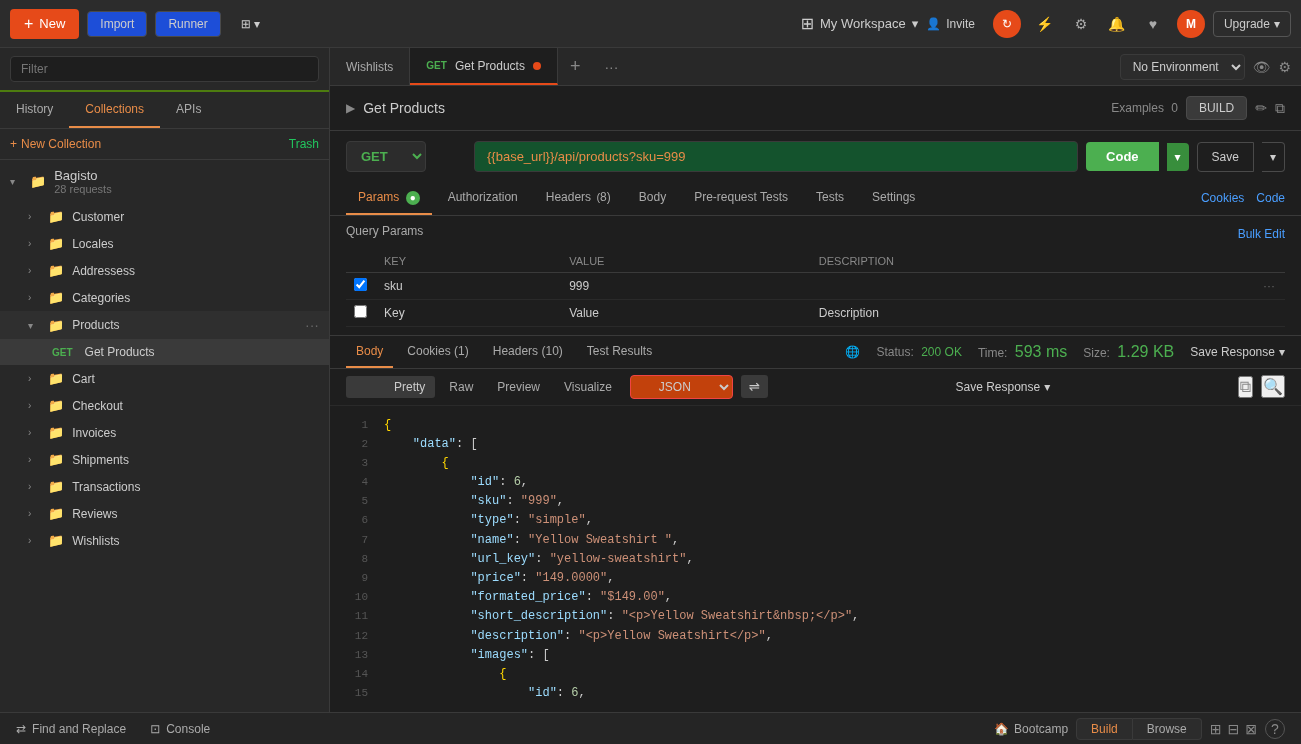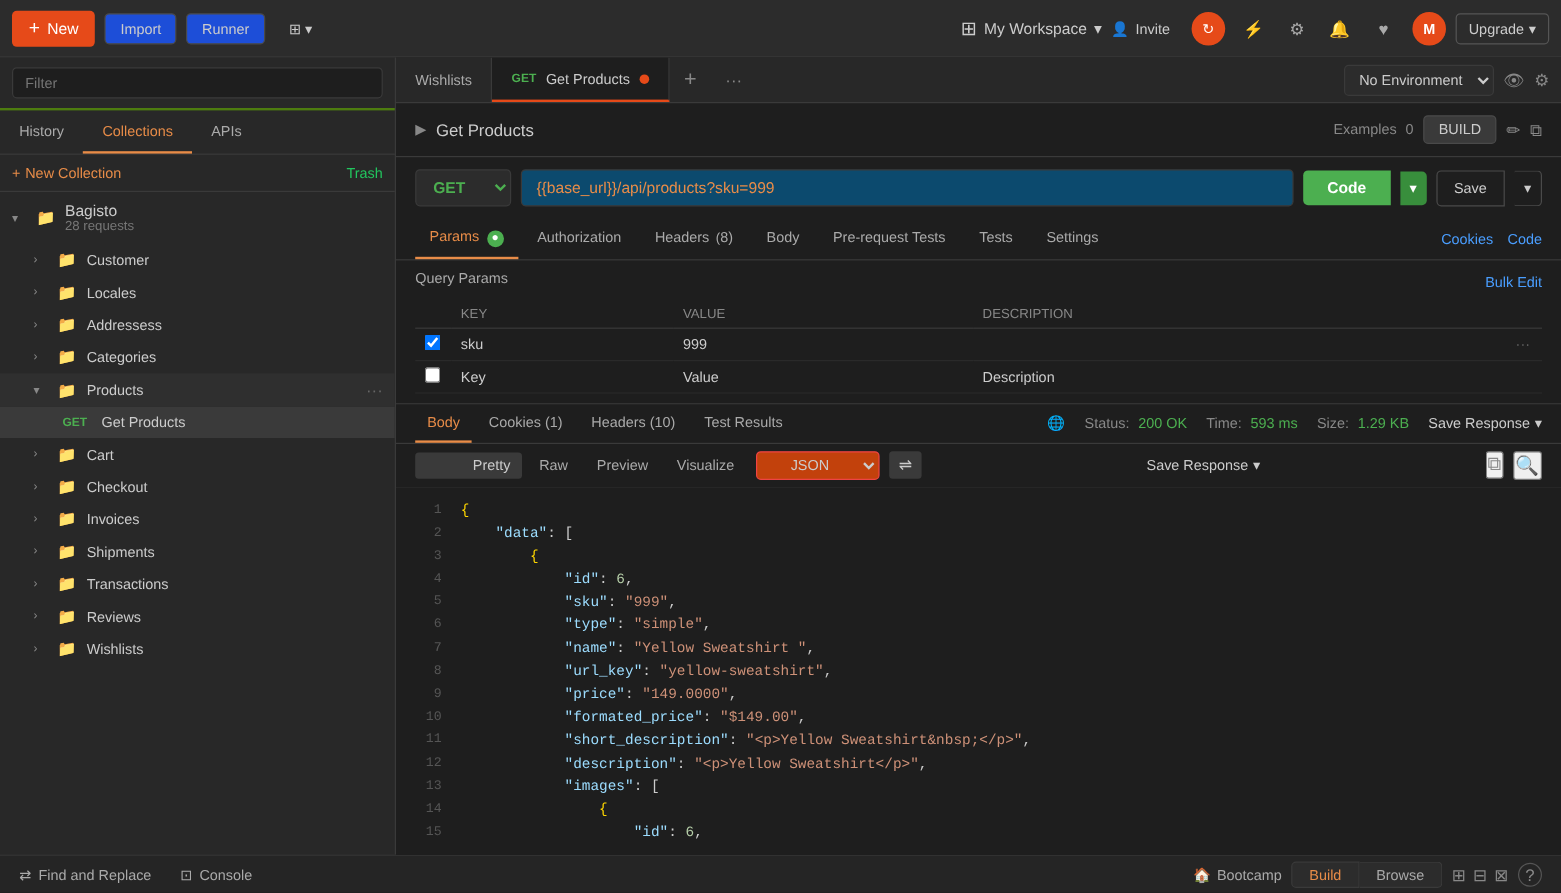--- a/index.html
+++ b/index.html
@@ -64,21 +64,21 @@
     .chevron-right { color: #888; font-size: 12px; }
     .request-title { color: #ccc; font-size: 14px; font-weight: 500; }
     .examples-area { margin-left: auto; display: flex; align-items: center; gap: 8px; }
     .examples-text { color: #888; font-size: 12px; }
     .build-btn { background: #3a3a3a; color: #ccc; border: 1px solid #4a4a4a; border-radius: 4px; padding: 4px 12px; cursor: pointer; font-size: 12px; }
     .edit-icon { color: #888; cursor: pointer; font-size: 14px; }
 
     
     .url-bar { display: flex; align-items: center; padding: 10px 16px; gap: 8px; }
     .method-select { background: #2c2c2c; border: 1px solid #3a3a3a; border-radius: 4px; color: #4caf50; padding: 6px 10px; font-size: 13px; font-weight: bold; cursor: pointer; min-width: 80px; }
-    .url-input { flex: 1; background: #0c4a6e; border: 1px solid #3a3a3a; border-radius: 4px; color: #e88c48; padding: 7px 12px; font-size: 13px; }
+    .url-input { flex: 1; background: #14532d; border: 1px solid #3a3a3a; border-radius: 4px; color: #e88c48; padding: 7px 12px; font-size: 13px; margin-left: 40px; }
     .send-btn { background: #4caf50; color: #fff; border: none; border-radius: 4px 0 0 4px; padding: 7px 20px; cursor: pointer; font-size: 13px; font-weight: 600; }
     .send-arrow { background: #388e3c; color: #fff; border: none; border-radius: 0 4px 4px 0; padding: 7px 8px; cursor: pointer; font-size: 12px; }
     .save-btn { background: transparent; color: #ccc; border: 1px solid #4a4a4a; border-radius: 4px 0 0 4px; padding: 7px 14px; cursor: pointer; font-size: 12px; }
     .save-arrow { background: transparent; color: #ccc; border: 1px solid #4a4a4a; border-left: none; border-radius: 0 4px 4px 0; padding: 7px 8px; cursor: pointer; font-size: 12px; }
 
     
     .req-tabs { display: flex; align-items: center; padding: 0 16px; border-bottom: 1px solid #3a3a3a; gap: 4px; }
     .req-tab { padding: 8px 12px; font-size: 12px; color: #aaa; cursor: pointer; border-bottom: 2px solid transparent; }
     .req-tab.active { color: #e88c48; border-bottom: 2px solid #e88c48; }
     .req-tab-badge { background: #4caf50; color: #fff; border-radius: 50%; width: 14px; height: 14px; font-size: 10px; display: inline-flex; align-items: center; justify-content: center; margin-left: 3px; }
@@ -101,21 +101,21 @@
     .more-icon { color: #666; }
 
     
     .response-area { flex: 1; display: flex; flex-direction: column; border-top: 1px solid #3a3a3a; overflow: hidden; }
     .response-tabs-bar { display: flex; align-items: center; padding: 0 16px; border-bottom: 1px solid #3a3a3a; gap: 4px; background: #1e1e1e; }
     .resp-tab { padding: 8px 10px; font-size: 12px; color: #aaa; cursor: pointer; border-bottom: 2px solid transparent; }
     .resp-tab.active { color: #e88c48; border-bottom: 2px solid #e88c48; }
     .resp-meta { margin-left: auto; display: flex; align-items: center; gap: 16px; }
     .status-ok { color: #4caf50; font-size: 12px; }
     .meta-label { color: #888; font-size: 12px; }
-    .meta-val { color: #4caf50; font-size: 12px; }
+    .meta-val { color: #4caf50; font-size: 16px; }
     .globe-icon { color: #888; cursor: pointer; }
 
     
     .format-bar { display: flex; align-items: center; padding: 6px 16px; gap: 8px; border-bottom: 1px solid #2a2a2a; }
     .format-tabs { display: flex; gap: 4px; }
     .fmt-tab { padding: 4px 10px; font-size: 12px; color: #aaa; cursor: pointer; border-radius: 3px; }
     .fmt-tab.active { background: #3a3a3a; color: #ccc; padding-left: 48px; }
     .json-select { background: #c2410c; border: 1px solid #ef4444; border-radius: 4px; color: #ccc; padding: 3px 24px; font-size: 12px; cursor: pointer; }
     .wrap-icon { background: #3a3a3a; border: none; color: #ccc; border-radius: 3px; padding: 4px 8px; cursor: pointer; }
     .copy-icon { margin-left: auto; color: #888; cursor: pointer; font-size: 16px; }

